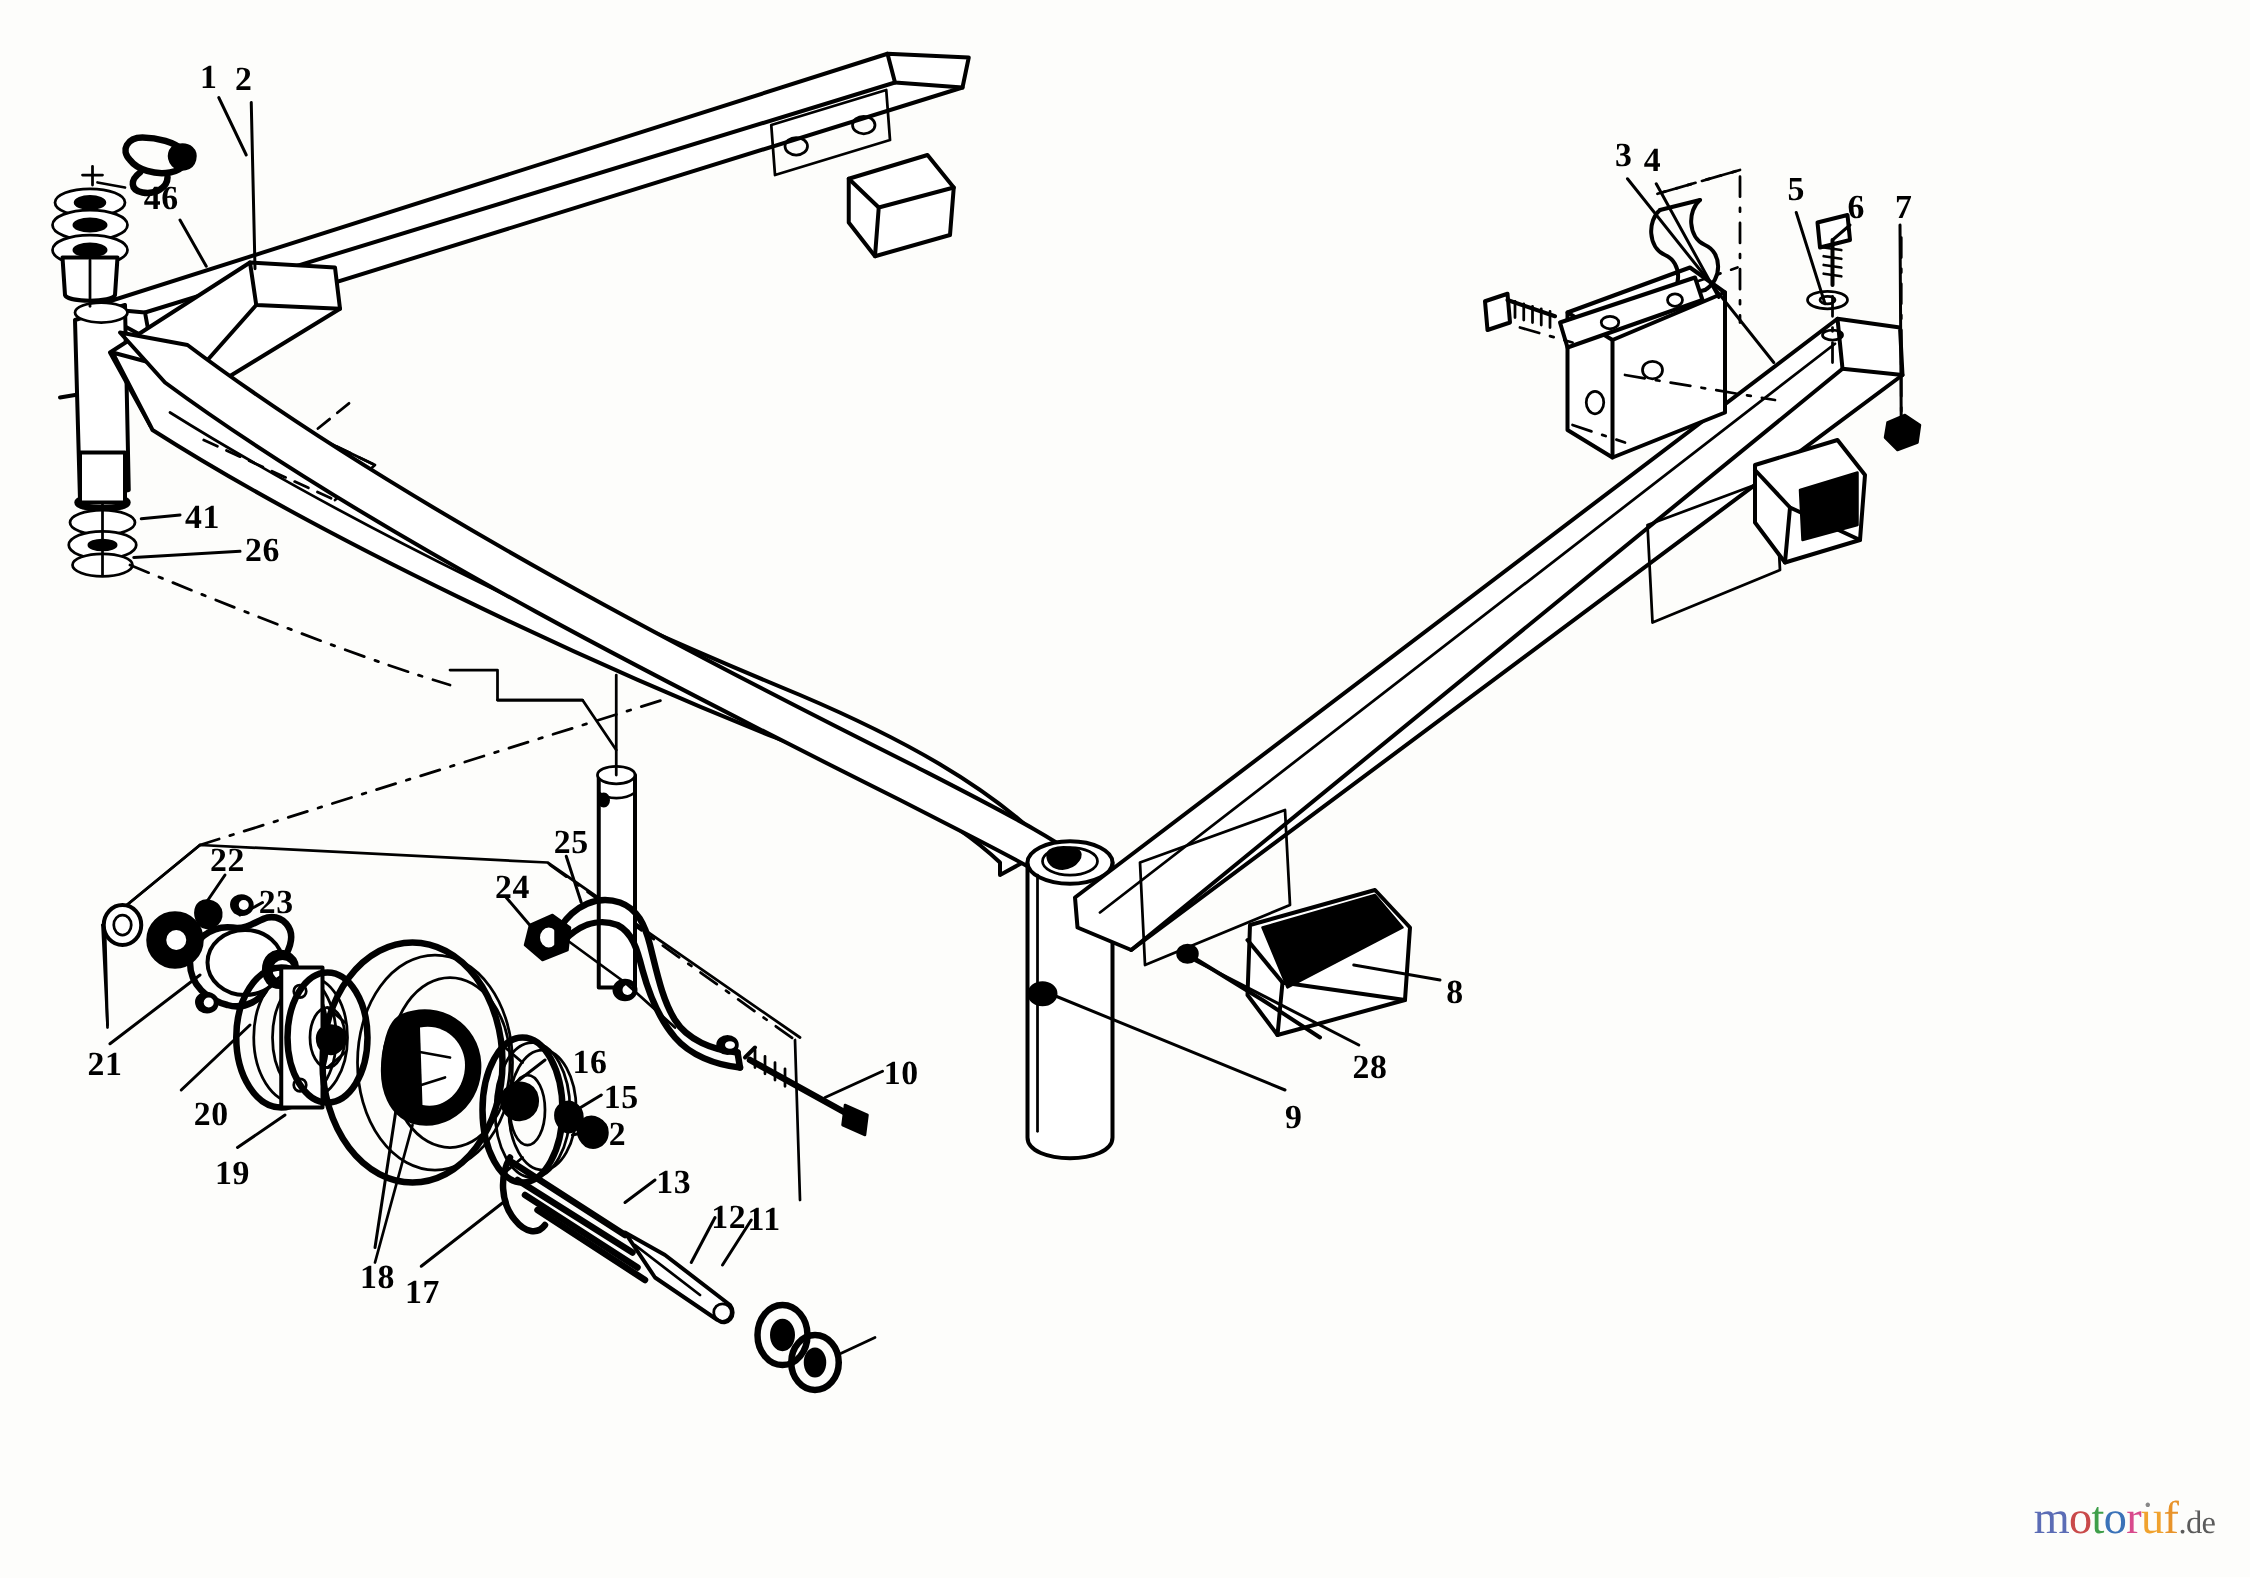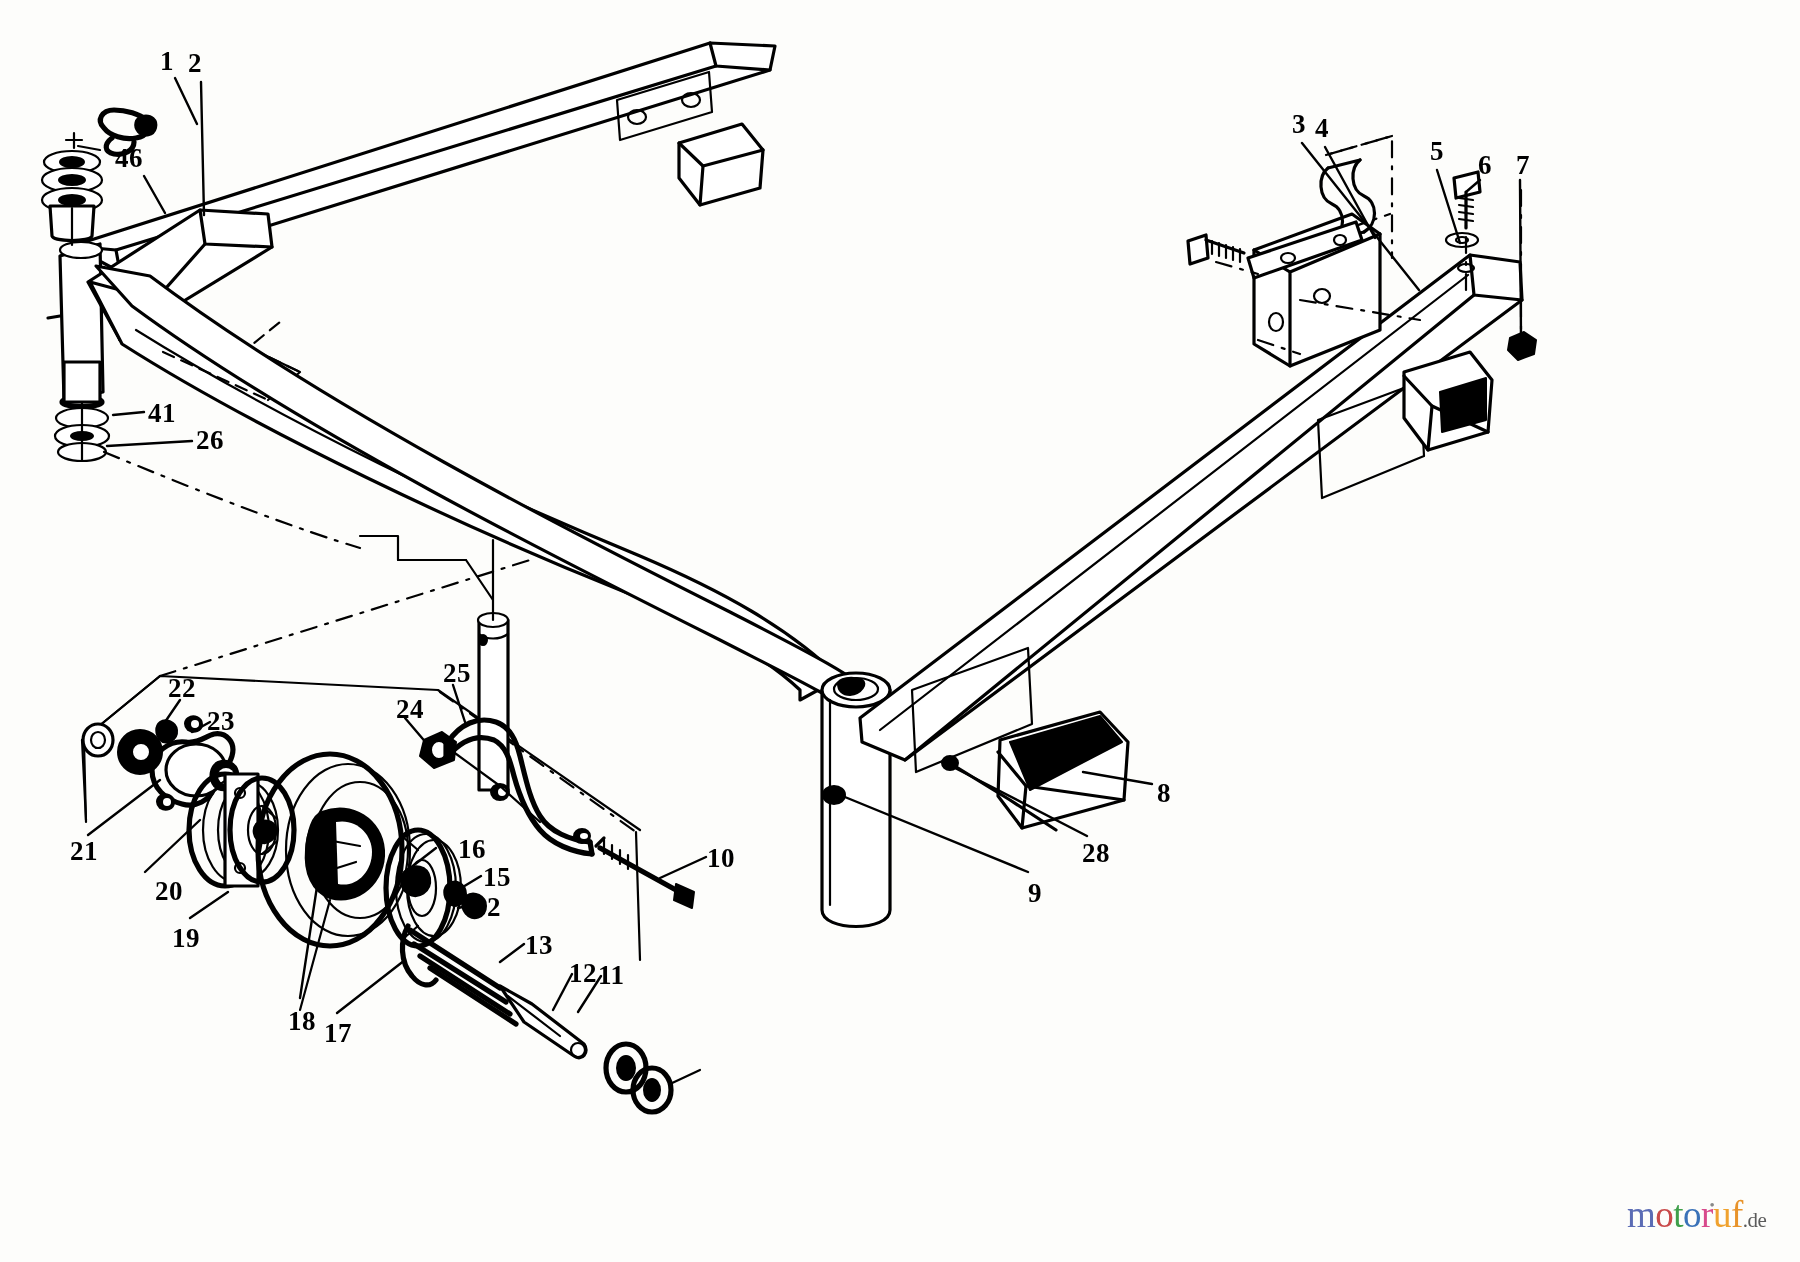--- a/index.html
+++ b/index.html
@@ -40,21 +40,21 @@
     position: absolute;
     left: 1627px;
     top: 1196px;
     font-family: "Liberation Serif", serif;
     font-size: 37px;
     line-height: 1;
     white-space: nowrap;
     letter-spacing: -0.5px;
   }
   #watermark .wm-suffix {
-    font-size: 21px;
+    font-size: 26px;
     color: #5b5b5b;
   }
   #watermark .wm-dot {
     position: absolute;
     right: 52px;
     top: 2px;
     font-size: 15px;
     color: #888888;
   }
 </style>

